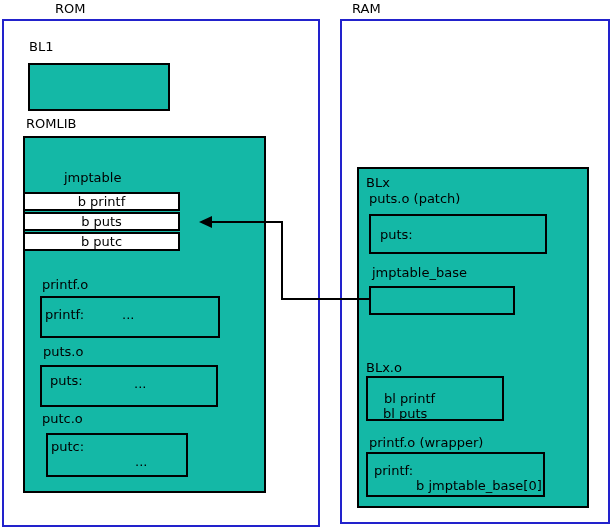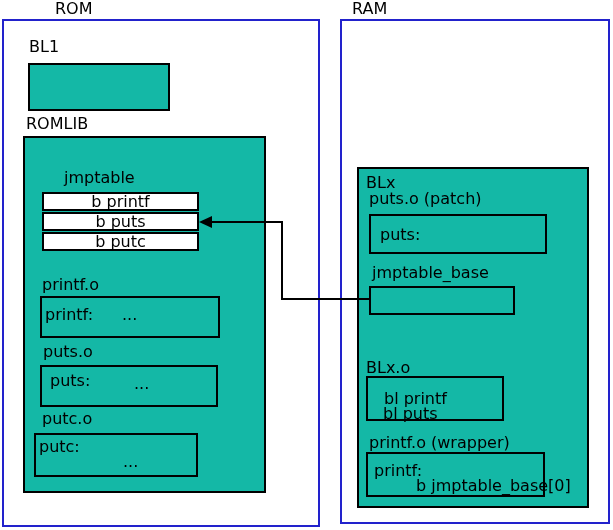--- a/index.html
+++ b/index.html
@@ -3,21 +3,21 @@
 <meta charset="utf-8">
 <style>
   * { box-sizing: border-box; }
   body { margin: 0; background: #fff; }
   .canvas {
     position: relative;
     width: 613px;
     height: 530px;
     background: #ffffff;
     font-family: "DejaVu Sans", sans-serif;
-    font-size: 16px;
+    font-size: 13px;
     color: #000;
     overflow: hidden;
   }
   .lbl {
     position: absolute;
     white-space: nowrap;
     line-height: 15px;
   }
   .frame {
     position: absolute;
@@ -61,40 +61,40 @@
   <div class="lbl" style="left:55px; top:1px;">ROM</div>
   <div class="frame" style="left:2px; top:19px; width:318px; height:508px;"></div>
 
   <div class="lbl" style="left:29px; top:39px;">BL1</div>
   <div class="bbox" style="left:28px; top:63px; width:142px; height:48px;"></div>
 
   <div class="lbl" style="left:26px; top:116px;">ROMLIB</div>
   <div class="bbox" style="left:23px; top:136px; width:243px; height:357px;"></div>
 
   <div class="lbl" style="left:47px; top:170px;margin-left:17px;">jmptable</div>
-  <div style="position:absolute; left:42px; top:192px; width:175px; height:60px;">
+  <div style="position:absolute; left:23px; top:192px; width:175px; height:60px;">
     <div class="jrow" style="top:0;">b printf</div>
     <div class="jrow" style="top:20px;">b puts</div>
     <div class="jrow" style="top:40px;">b putc</div>
   </div>
 
   <div class="lbl" style="left:42px; top:277px;">printf.o</div>
   <div class="bbox" style="left:40px; top:296px; width:180px; height:42px;">
     <div class="in" style="left:3px; top:9px;">printf:</div>
     <div class="in" style="left:80px; top:9px;">...</div>
   </div>
 
   <div class="lbl" style="left:43px; top:344px;">puts.o</div>
   <div class="bbox" style="left:40px; top:365px; width:178px; height:42px;">
     <div class="in" style="left:8px; top:6px;">puts:</div>
     <div class="in" style="left:92px; top:9px;">...</div>
   </div>
 
   <div class="lbl" style="left:42px; top:411px;">putc.o</div>
-  <div class="bbox" style="left:34px; top:433px; width:164px; height:44px;">
+  <div class="bbox" style="left:46px; top:433px; width:142px; height:44px;">
     <div class="in" style="left:3px; top:4px;">putc:</div>
     <div class="in" style="left:87px; top:19px;">...</div>
   </div>
 
   <div class="lbl" style="left:352px; top:1px;">RAM</div>
   <div class="frame" style="left:340px; top:19px; width:270px; height:505px;"></div>
 
   <div class="bbox" style="left:357px; top:167px; width:232px; height:341px;"></div>
   <div class="lbl" style="left:366px; top:175px;">BLx</div>
 

